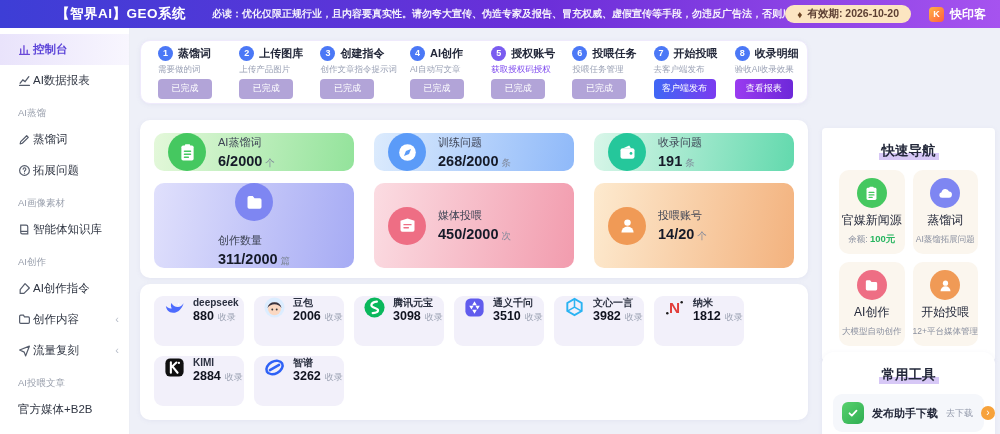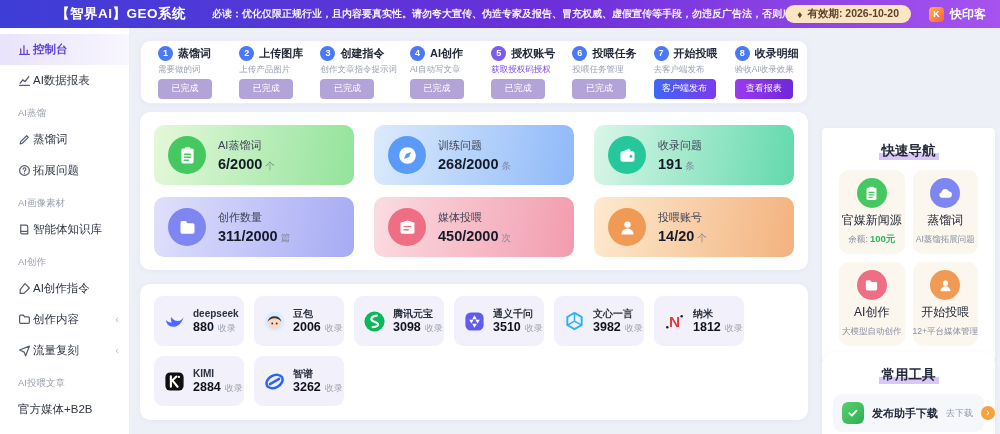--- a/index.html
+++ b/index.html
@@ -43,45 +43,45 @@
   .step-num.violet{background:#7a5cf0;}
   .step-title{font-size:11px;font-weight:bold;color:#23283a;white-space:nowrap;}
   .step-desc{font-size:8.5px;color:#9aa1b5;white-space:nowrap;}
   .step-desc.link{color:#7b46ee;cursor:pointer;}
   .step-btn{font-size:9px;color:#fff;background:#b2a4d8;border:none;border-radius:4px;padding:3.5px 0;width:54px;
             text-align:center;cursor:pointer;font-family:inherit;}
   .step-btn.btn-primary{background:linear-gradient(90deg,#3f67f5,#7a3bf0);width:62px;}
   .step-btn.btn-purple{background:linear-gradient(90deg,#9a3bf0,#6d28d9);width:58px;}
 
   
-  .stats-card{left:140px;top:112px;width:668px;height:158px;padding:13px 14px;
+  .stats-card{left:140px;top:120px;width:668px;height:158px;padding:13px 14px;
               display:grid;grid-template-columns:repeat(3,1fr);gap:12px 20px;}
   .stat{border-radius:10px;display:flex;align-items:center;gap:12px;padding:0 14px;cursor:pointer;}
   .t-green {background:linear-gradient(100deg,#e4f8da,#93e39b);}
   .t-blue  {background:linear-gradient(100deg,#dcebfd,#8fb9f9);}
   .t-teal  {background:linear-gradient(100deg,#d9f6e9,#62d9ad);}
-  .t-violet{background:linear-gradient(100deg,#e0e0fc,#a6abf4);}
+  .t-violet{background:linear-gradient(100deg,#e0e0fc,#a6abf4);flex-direction:column;}
   .t-pink  {background:linear-gradient(100deg,#fbdce2,#f29cae);}
   .t-orange{background:linear-gradient(100deg,#fdeacf,#f3b27e);}
   .s-icon{width:38px;height:38px;border-radius:50%;display:inline-flex;align-items:center;justify-content:center;flex:0 0 auto;}
   .s-icon svg{width:21px;height:21px;}
   .ic-green {background:#45c860;--c:#45c860;}
   .ic-blue  {background:#5b9bf8;--c:#5b9bf8;}
   .ic-teal  {background:#25c79b;--c:#25c79b;}
   .ic-violet{background:#7e86f2;--c:#7e86f2;}
   .ic-pink  {background:#ee6e84;--c:#ee6e84;}
   .ic-orange{background:#f09a56;--c:#f09a56;}
   .stat-label{font-size:11px;color:#3d4354;margin-bottom:3px;}
   .stat-value{font-size:14.5px;font-weight:bold;color:#151a28;}
   .stat-unit{font-size:9.5px;color:#7f8799;font-weight:normal;margin-left:3px;}
 
   
   .plat-card{left:140px;top:284px;width:668px;height:136px;padding:12px 14px;
              display:flex;flex-wrap:wrap;gap:10px;align-content:flex-start;}
-  .plat{width:90px;height:50px;background:#f2f0fa;border-radius:9px;display:flex;align-items:center;gap:7px;
+  .plat{width:90px;height:50px;background:#f2f0fa;border-radius:9px;display:flex;align-items:flex-start;gap:7px;
         padding-left:9px;cursor:pointer;}
   .plat-icon{width:23px;height:23px;flex:0 0 auto;display:inline-flex;}
   .plat-icon svg{width:23px;height:23px;}
   .plat-name{font-size:10px;font-weight:bold;color:#2b3040;line-height:1.3;white-space:nowrap;}
   .plat-val{font-size:12.5px;font-weight:bold;color:#10131f;white-space:nowrap;}
   .plat-suffix{font-size:9px;color:#9aa1b2;font-weight:normal;margin-left:4px;}
 
   
   .nav-card{left:822px;top:128px;width:173px;height:233px;border-radius:4px;padding:12px 17px;}
   .panel-title{display:block;text-align:center;margin:2px auto 10px;width:fit-content;

